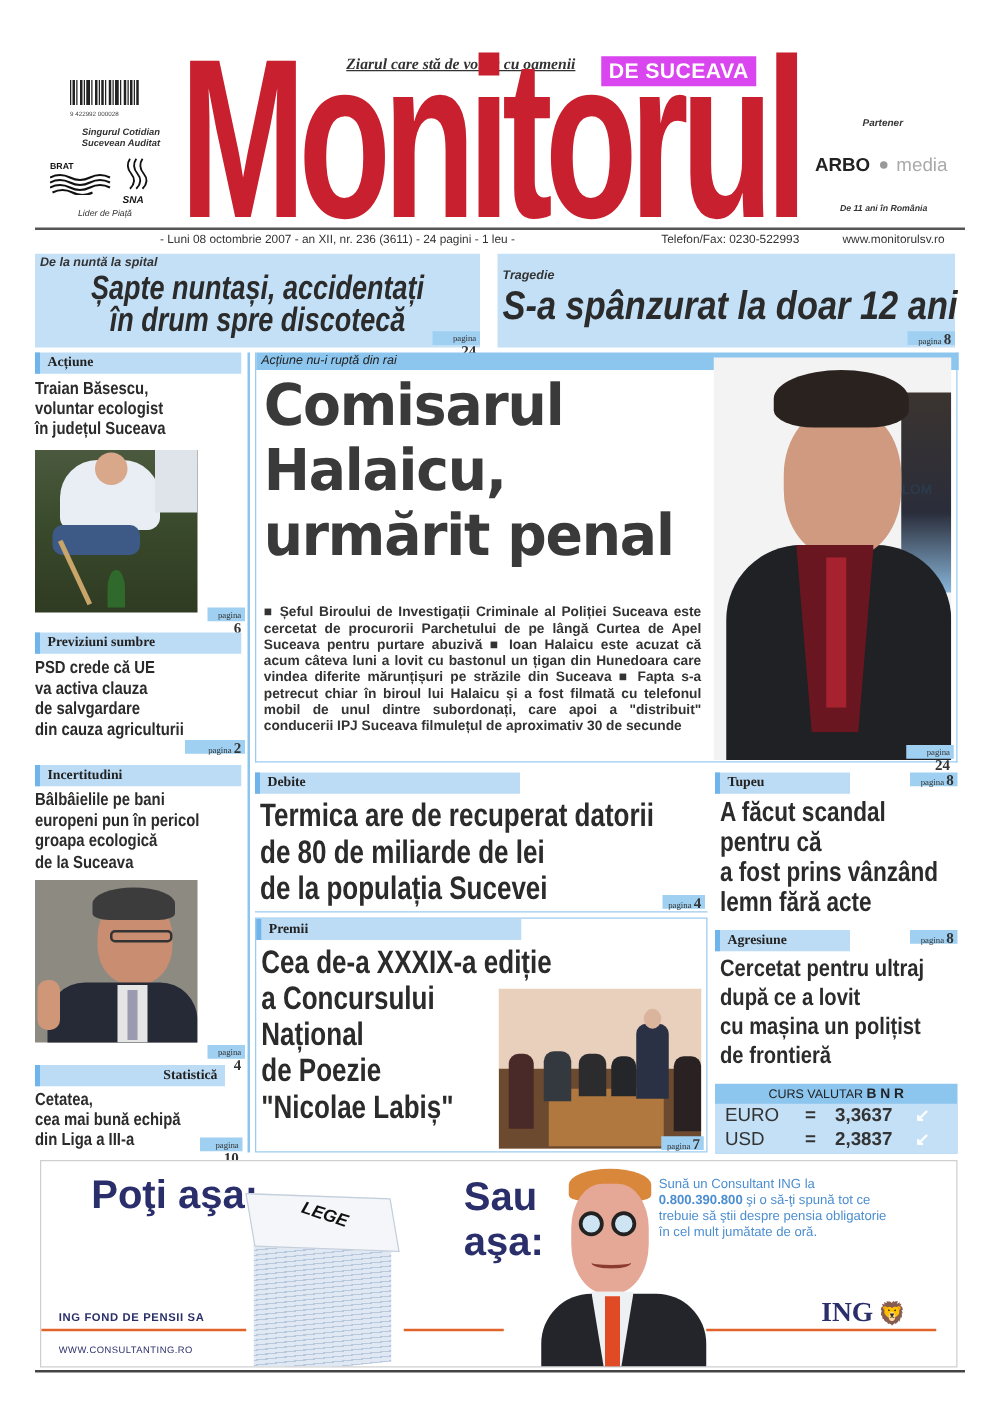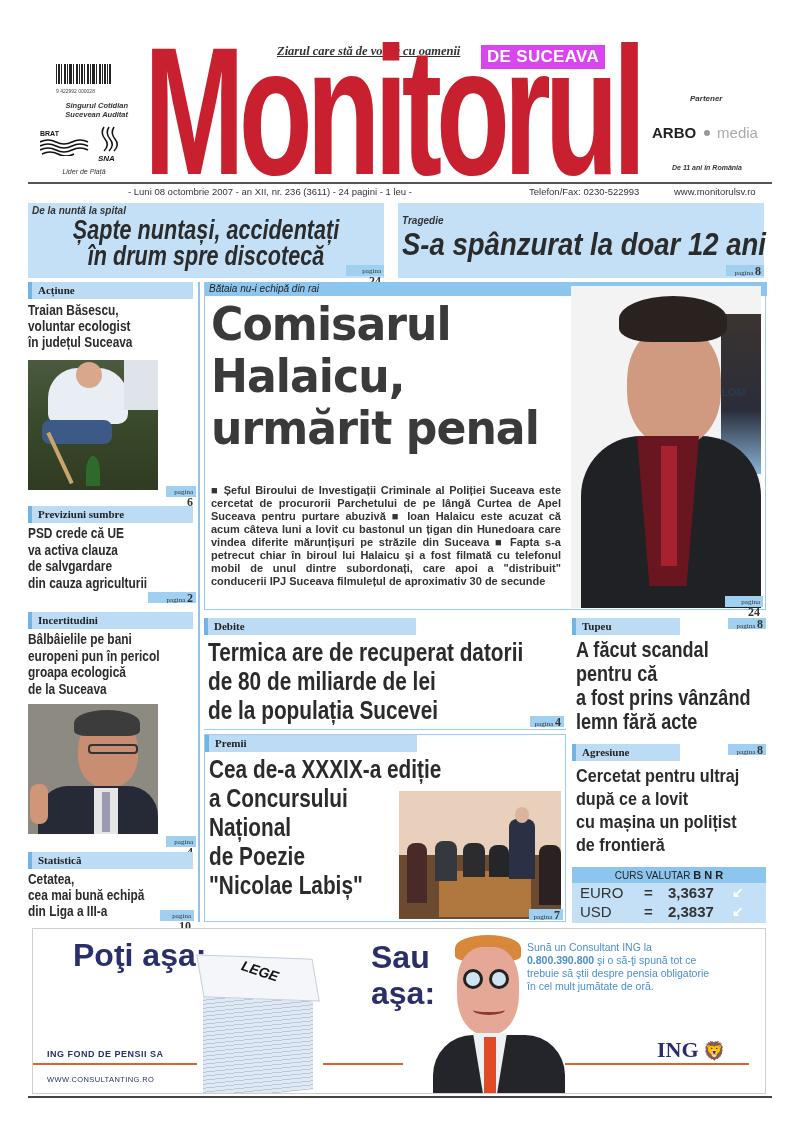--- a/index.html
+++ b/index.html
@@ -146,31 +146,31 @@
     <div class="abs" style="left:60px;top:40px;width:50px;height:10px;border:2px solid #333;border-radius:4px;"></div>
     <div class="abs" style="left:10px;top:82px;width:120px;height:50px;background:#252a36;border-radius:30px 30px 0 0;"></div>
     <div class="abs" style="left:66px;top:84px;width:24px;height:46px;background:#e5e5e5;"></div>
     <div class="abs" style="left:74px;top:88px;width:8px;height:40px;background:#9a9ab0;"></div>
     <div class="abs" style="left:2px;top:80px;width:18px;height:40px;background:#cf9677;border-radius:8px;"></div>
   </div>
   <div class="abs pg" style="right:0;top:224px;width:30px;"><span>pagina</span> <b>4</b></div>
 </div>
 
 <div class="abs" style="left:28px;top:852px;width:168px;height:70px;">
-  <div class="kicker" style="width:165px;">Statistică</div>
+  <div class="kicker" style="width:152px;text-align:right;">Statistică</div>
   <div class="head" style="margin-top:2px;font-size:14px;line-height:16px;transform:scaleX(0.85);transform-origin:left top;">
     <div>Cetatea,</div>
     <div>cea mai bună echipă</div>
     <div>din Liga a III-a</div>
   </div>
   <div class="abs pg" style="right:2px;top:58px;width:34px;"><span>pagina</span> <b>10</b></div>
 </div>
 
 <div class="abs" style="left:204px;top:282px;width:562px;height:328px;border:1px solid #9cccef;border-top:none;">
-  <div class="abs" style="left:0;top:0;width:562px;height:14px;background:#8cc5ee;font-size:10px;font-style:italic;color:#222;padding:1px 4px;line-height:12px;">Bătaia nu-i echipă din rai</div>
+  <div class="abs" style="left:0;top:0;width:562px;height:14px;background:#8cc5ee;font-size:10px;font-style:italic;color:#222;padding:1px 4px;line-height:12px;">Acțiune nu-i ruptă din rai</div>
   <div class="abs" style="left:6px;top:16px;width:360px;font-family:'DejaVu Sans',sans-serif;font-weight:900;font-size:46px;line-height:52px;color:#3a3a3a;letter-spacing:-1px;transform:scaleX(0.96);transform-origin:left top;">
     <div style="font-weight:700;">Comisarul</div>
     <div style="font-weight:700;">Halaicu,</div>
     <div style="font-weight:700;">urmărit penal</div>
   </div>
   <div class="abs" style="left:6px;top:202px;width:350px;font-size:11px;font-weight:700;line-height:13px;color:#333;text-align:justify;">■ Șeful Biroului de Investigații Criminale al Poliției Suceava este cercetat de procurorii Parchetului de pe lângă Curtea de Apel Suceava pentru purtare abuzivă ■ Ioan Halaicu este acuzat că acum câteva luni a lovit cu bastonul un țigan din Hunedoara care vindea diferite mărunțișuri pe străzile din Suceava ■ Fapta s-a petrecut chiar în biroul lui Halaicu și a fost filmată cu telefonul mobil de unul dintre subordonați, care apoi a "distribuit" conducerii IPJ Suceava filmulețul de aproximativ 30 de secunde</div>
   <div class="abs photo" style="left:366px;top:4px;width:190px;height:322px;background:#f3f3f3;">
     <div class="abs" style="left:150px;top:28px;width:40px;height:160px;background:linear-gradient(180deg,#3b3430,#2a2d3a 60%,#88b5d8);"></div>
     <div class="abs" style="left:132px;top:100px;font-size:11px;font-weight:900;color:#2b3b4b;">DIPLOM</div>
     <div class="abs" style="left:10px;top:150px;width:180px;height:172px;background:#1f2124;border-radius:60px 60px 0 0;"></div>

